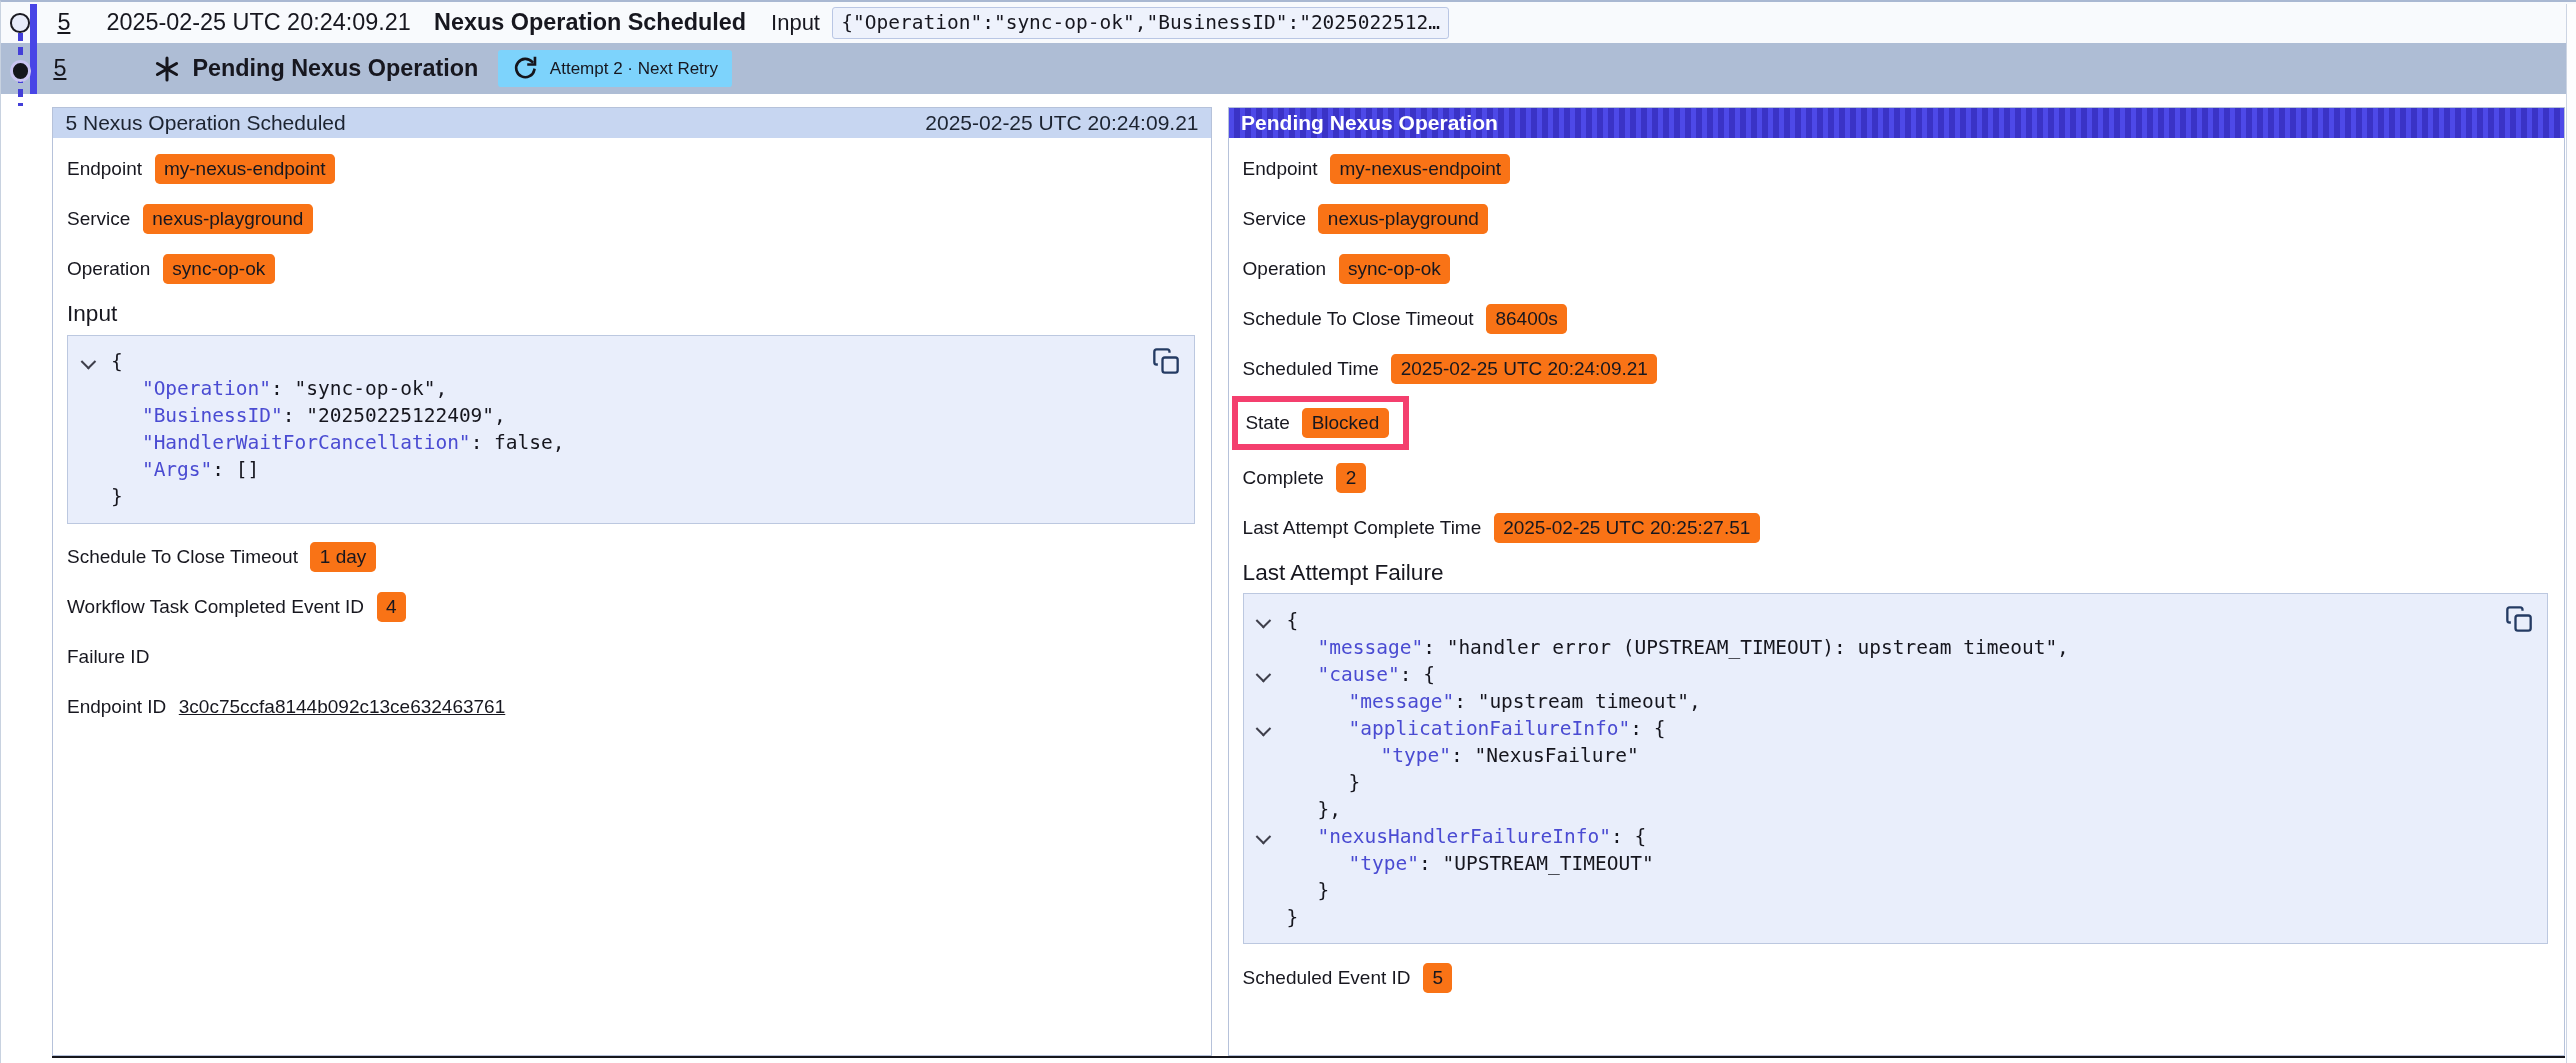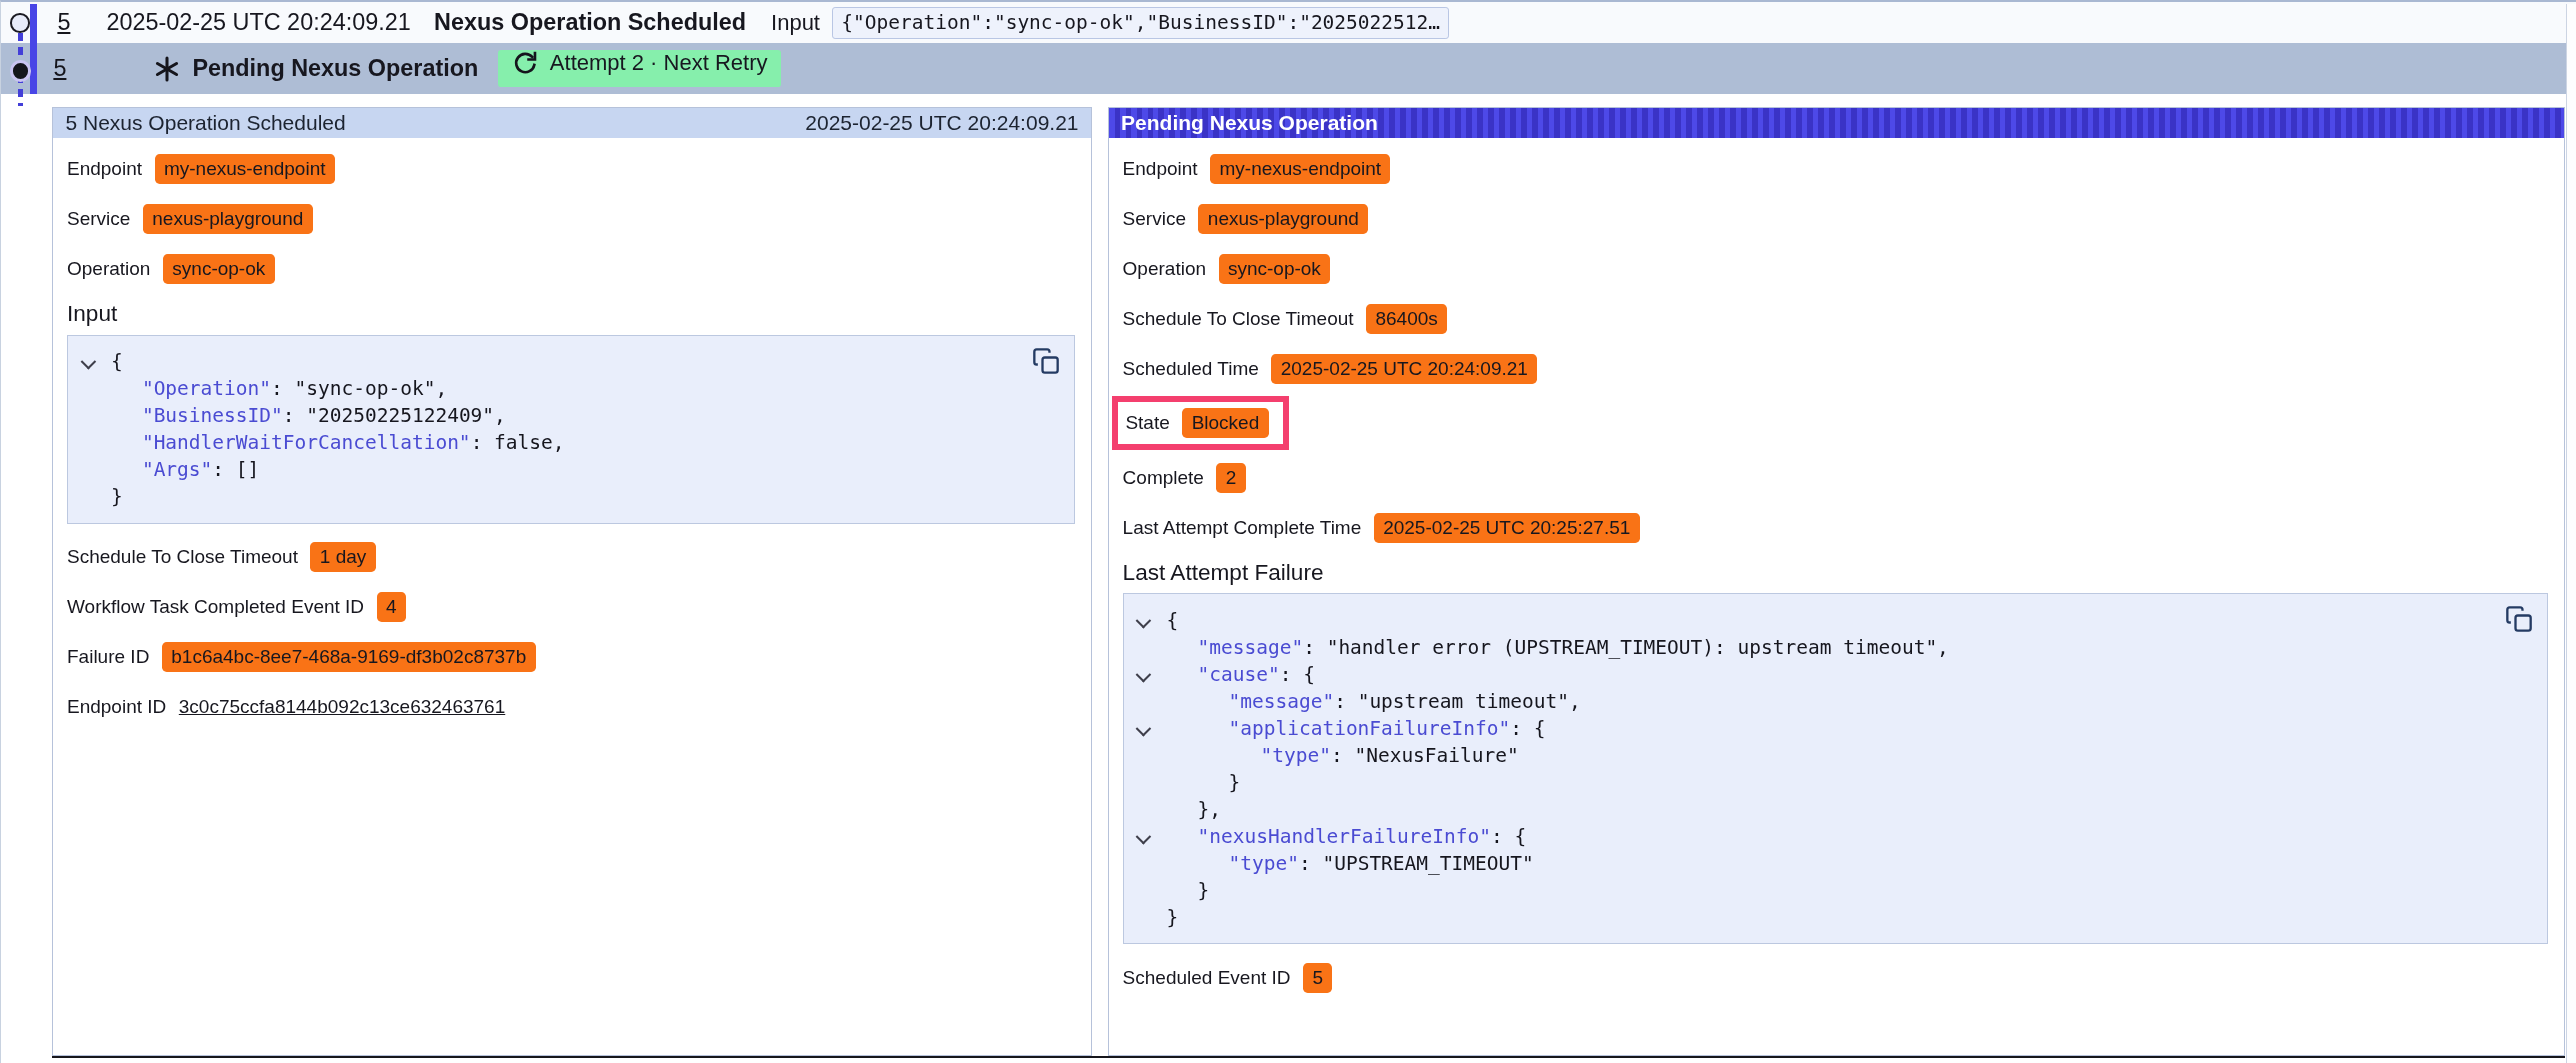--- a/index.html
+++ b/index.html
@@ -22,27 +22,27 @@
   .row2{height:51px;background:#aebdd5;display:flex;align-items:center;padding-left:43px;}
   .evt-link{font-size:23.4px;color:#15151c;text-decoration:underline;margin-left:9.4px;}
   .row1 .ts{font-size:23.4px;margin-left:36px;}
   .row1 .ttl{font-size:23.4px;font-weight:700;margin-left:23.4px;}
   .row1 .in-lbl{font-size:22px;margin-left:25px;}
   .chip{margin-left:12.5px;max-width:604px;height:30px;display:flex;align-items:center;
     background:#eef2fc;border:1.6px solid #b9c6e4;border-radius:3.1px;padding:0 7.8px;
     font-family:"DejaVu Sans Mono",monospace;font-size:19.5px;white-space:nowrap;overflow:hidden;}
   .row2 .ast{margin-left:87px;display:flex;align-items:center;}
   .row2 .ttl{font-size:23.4px;font-weight:700;margin-left:11px;}
-  .attempt-badge{margin-left:20px;background:#86efac;border-radius:3.1px;height:37px;
-    display:flex;align-items:flex-start;padding:0 14px;font-size:22px;gap:11px;}
+  .attempt-badge{margin-left:20px;background:#7dd3fc;border-radius:3.1px;height:37px;
+    display:flex;align-items:center;padding:0 14px;font-size:17px;gap:11px;}
   
   .details{position:relative;display:flex;gap:15.6px;margin:13.3px 11px 0 51px;height:951px;
     border-bottom:2.3px solid #17171c;box-sizing:border-box;}
   .panel{background:#fff;border:1.6px solid #b6c2da;box-sizing:border-box;height:100%;overflow:visible;}
-  .panel.left{width:1040px;flex:none;}
+  .panel.left{width:1160px;flex:none;}
   .panel.right{flex:1;}
   .phead{height:30px;display:flex;align-items:center;justify-content:space-between;
     padding:0 12.5px;font-size:21px;}
   .phead.blue{background:#c7d6f1;color:#1c2330;}
   .phead.striped{background:repeating-linear-gradient(90deg,#4d49e8 0 5.5px,#3a33c6 5.5px 11px);
     color:#ffffff;font-weight:700;}
   .pbody{padding:12.5px 15.6px 0 14px;}
   .frow{display:flex;align-items:center;min-height:36px;margin-bottom:14px;font-size:19px;}
   .frow .lbl{margin-right:12.5px;}
   .badge{background:#f97316;border-radius:4.7px;padding:3.9px 9.4px;color:#17171f;}
@@ -171,21 +171,20 @@
         <div class="frow">
           <span class="lbl">Schedule To Close Timeout</span>
           <span class="badge">1 day</span>
         </div>
         <div class="frow">
           <span class="lbl">Workflow Task Completed Event ID</span>
           <span class="badge">4</span>
         </div>
         <div class="frow">
           <span class="lbl">Failure ID</span>
-          <span class="badge">b1c6a4bc-8ee7-468a-9169-df3b02c8737b</span>
         </div>
         <div class="frow">
           <span class="lbl">Endpoint ID</span>
           <a class="link-val">3c0c75ccfa8144b092c13ce632463761</a>
         </div>
       </div>
     </section>
 
     <section class="panel right">
       <div class="phead striped">

